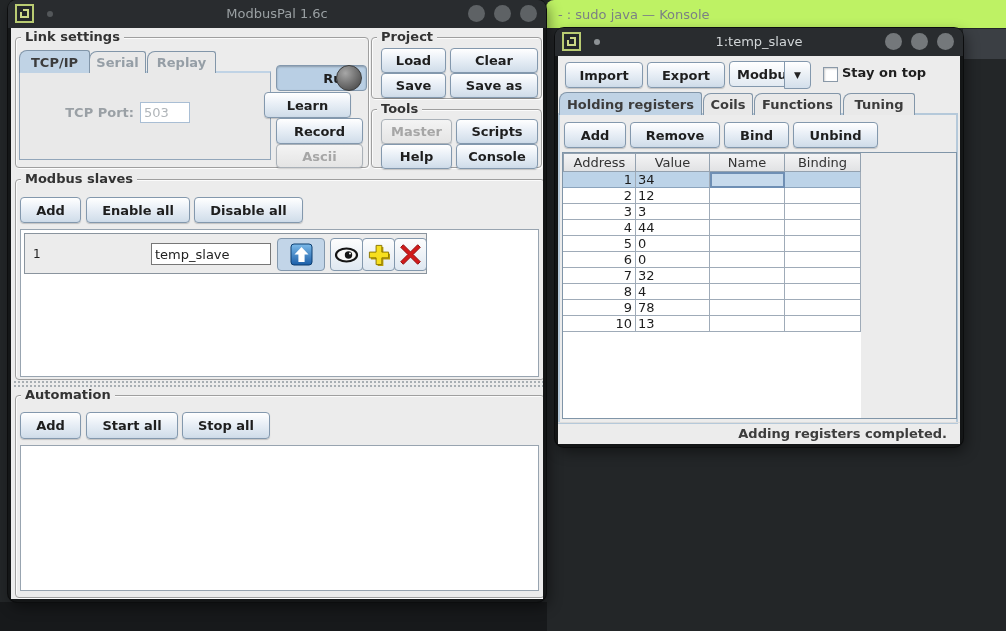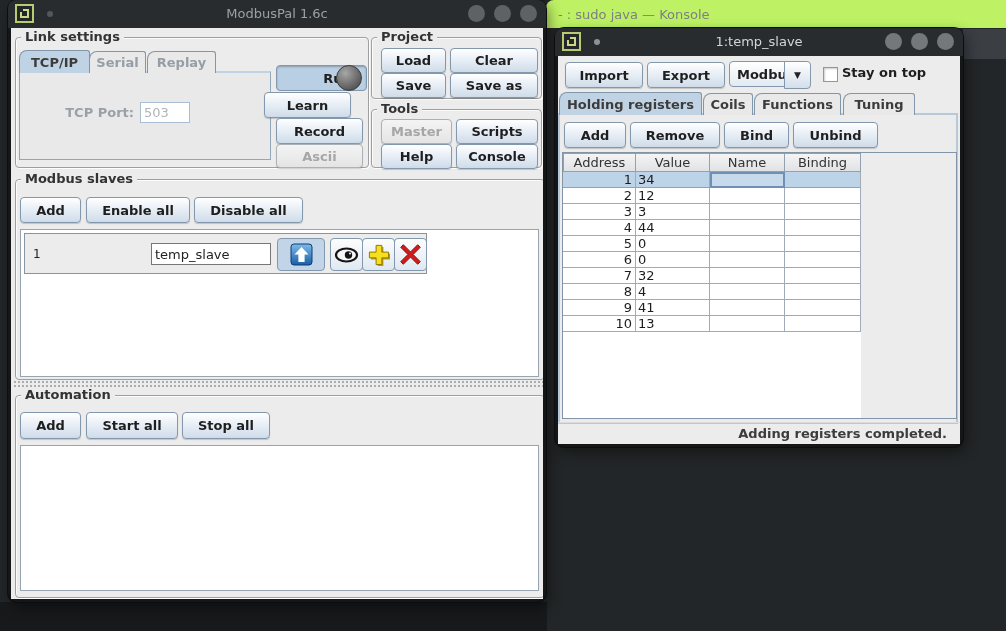--- a/index.html
+++ b/index.html
@@ -276,21 +276,21 @@
                 <div class="td val" style="width: 76px;"></div>
               </div>
               <div class="trow" style="top: 131px; left: 0px;">
                 <div class="td addr" style="width: 73px;">8</div>
                 <div class="td val" style="width: 74px;">4</div>
                 <div class="td val" style="width: 75px;"></div>
                 <div class="td val" style="width: 76px;"></div>
               </div>
               <div class="trow" style="top: 147px; left: 0px;">
                 <div class="td addr" style="width: 73px;">9</div>
-                <div class="td val" style="width: 74px;">41</div>
+                <div class="td val" style="width: 74px;">78</div>
                 <div class="td val" style="width: 75px;"></div>
                 <div class="td val" style="width: 76px;"></div>
               </div>
               <div class="trow" style="top: 163px; left: 0px;">
                 <div class="td addr" style="width: 73px;">10</div>
                 <div class="td val" style="width: 74px;">13</div>
                 <div class="td val" style="width: 75px;"></div>
                 <div class="td val" style="width: 76px;"></div>
               </div>
             </div>

